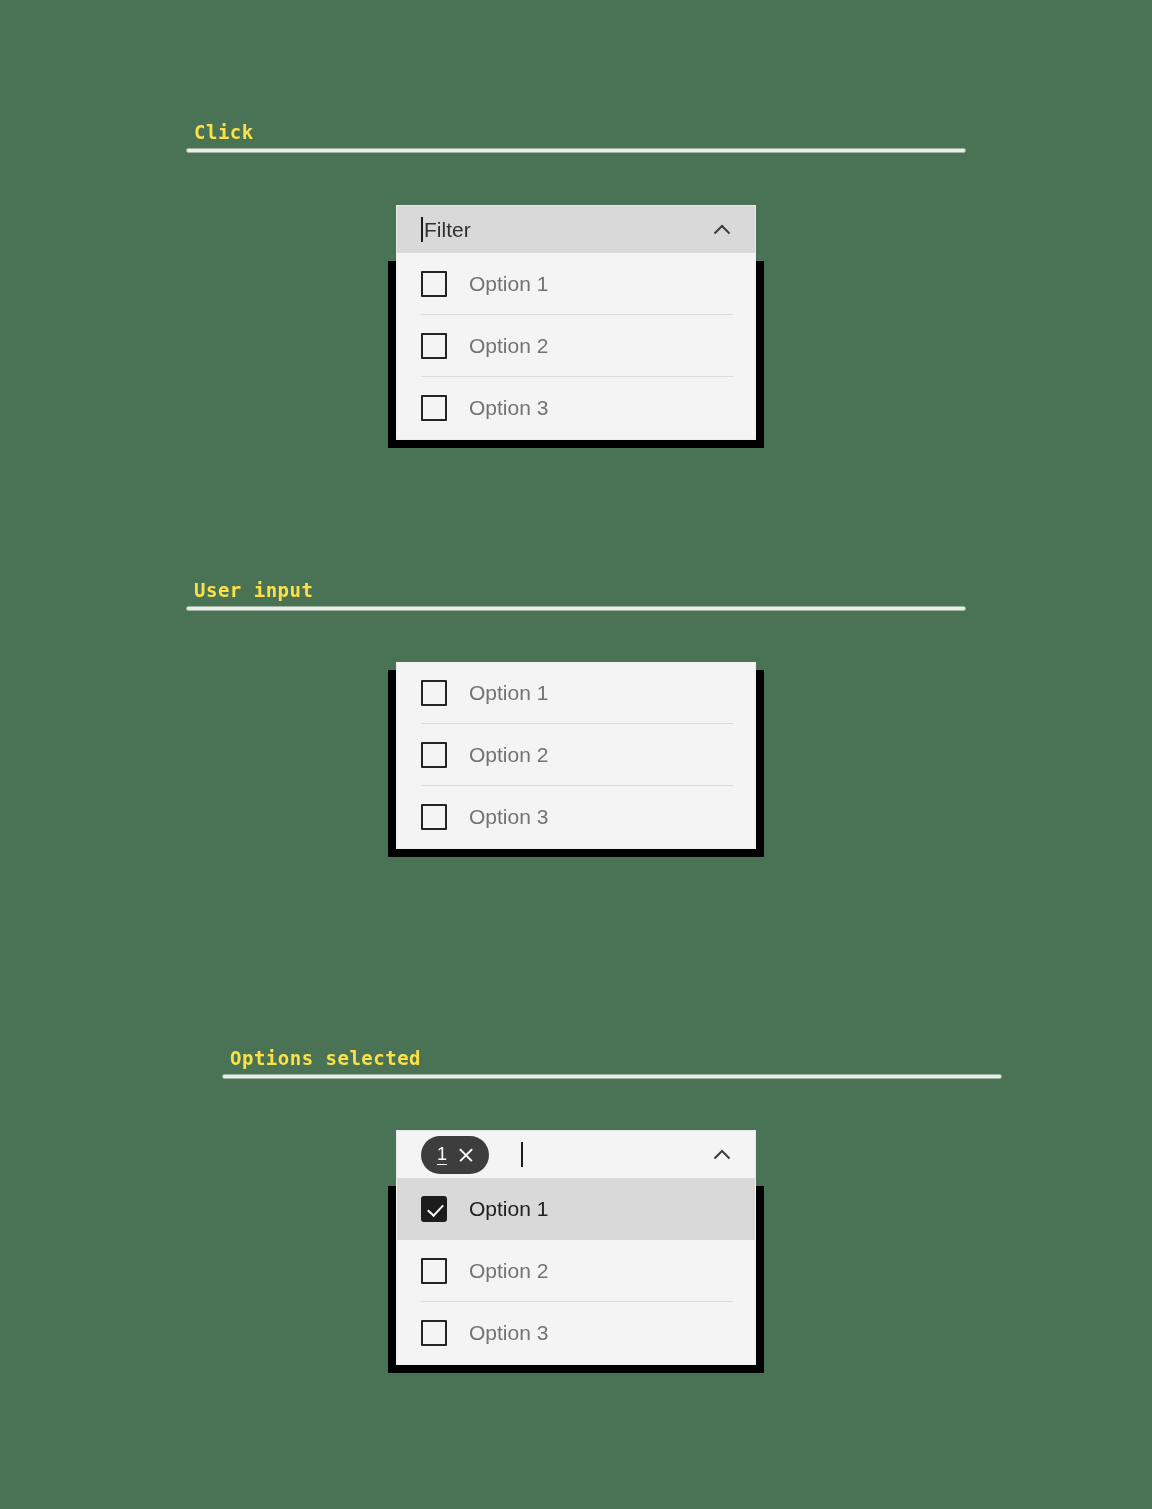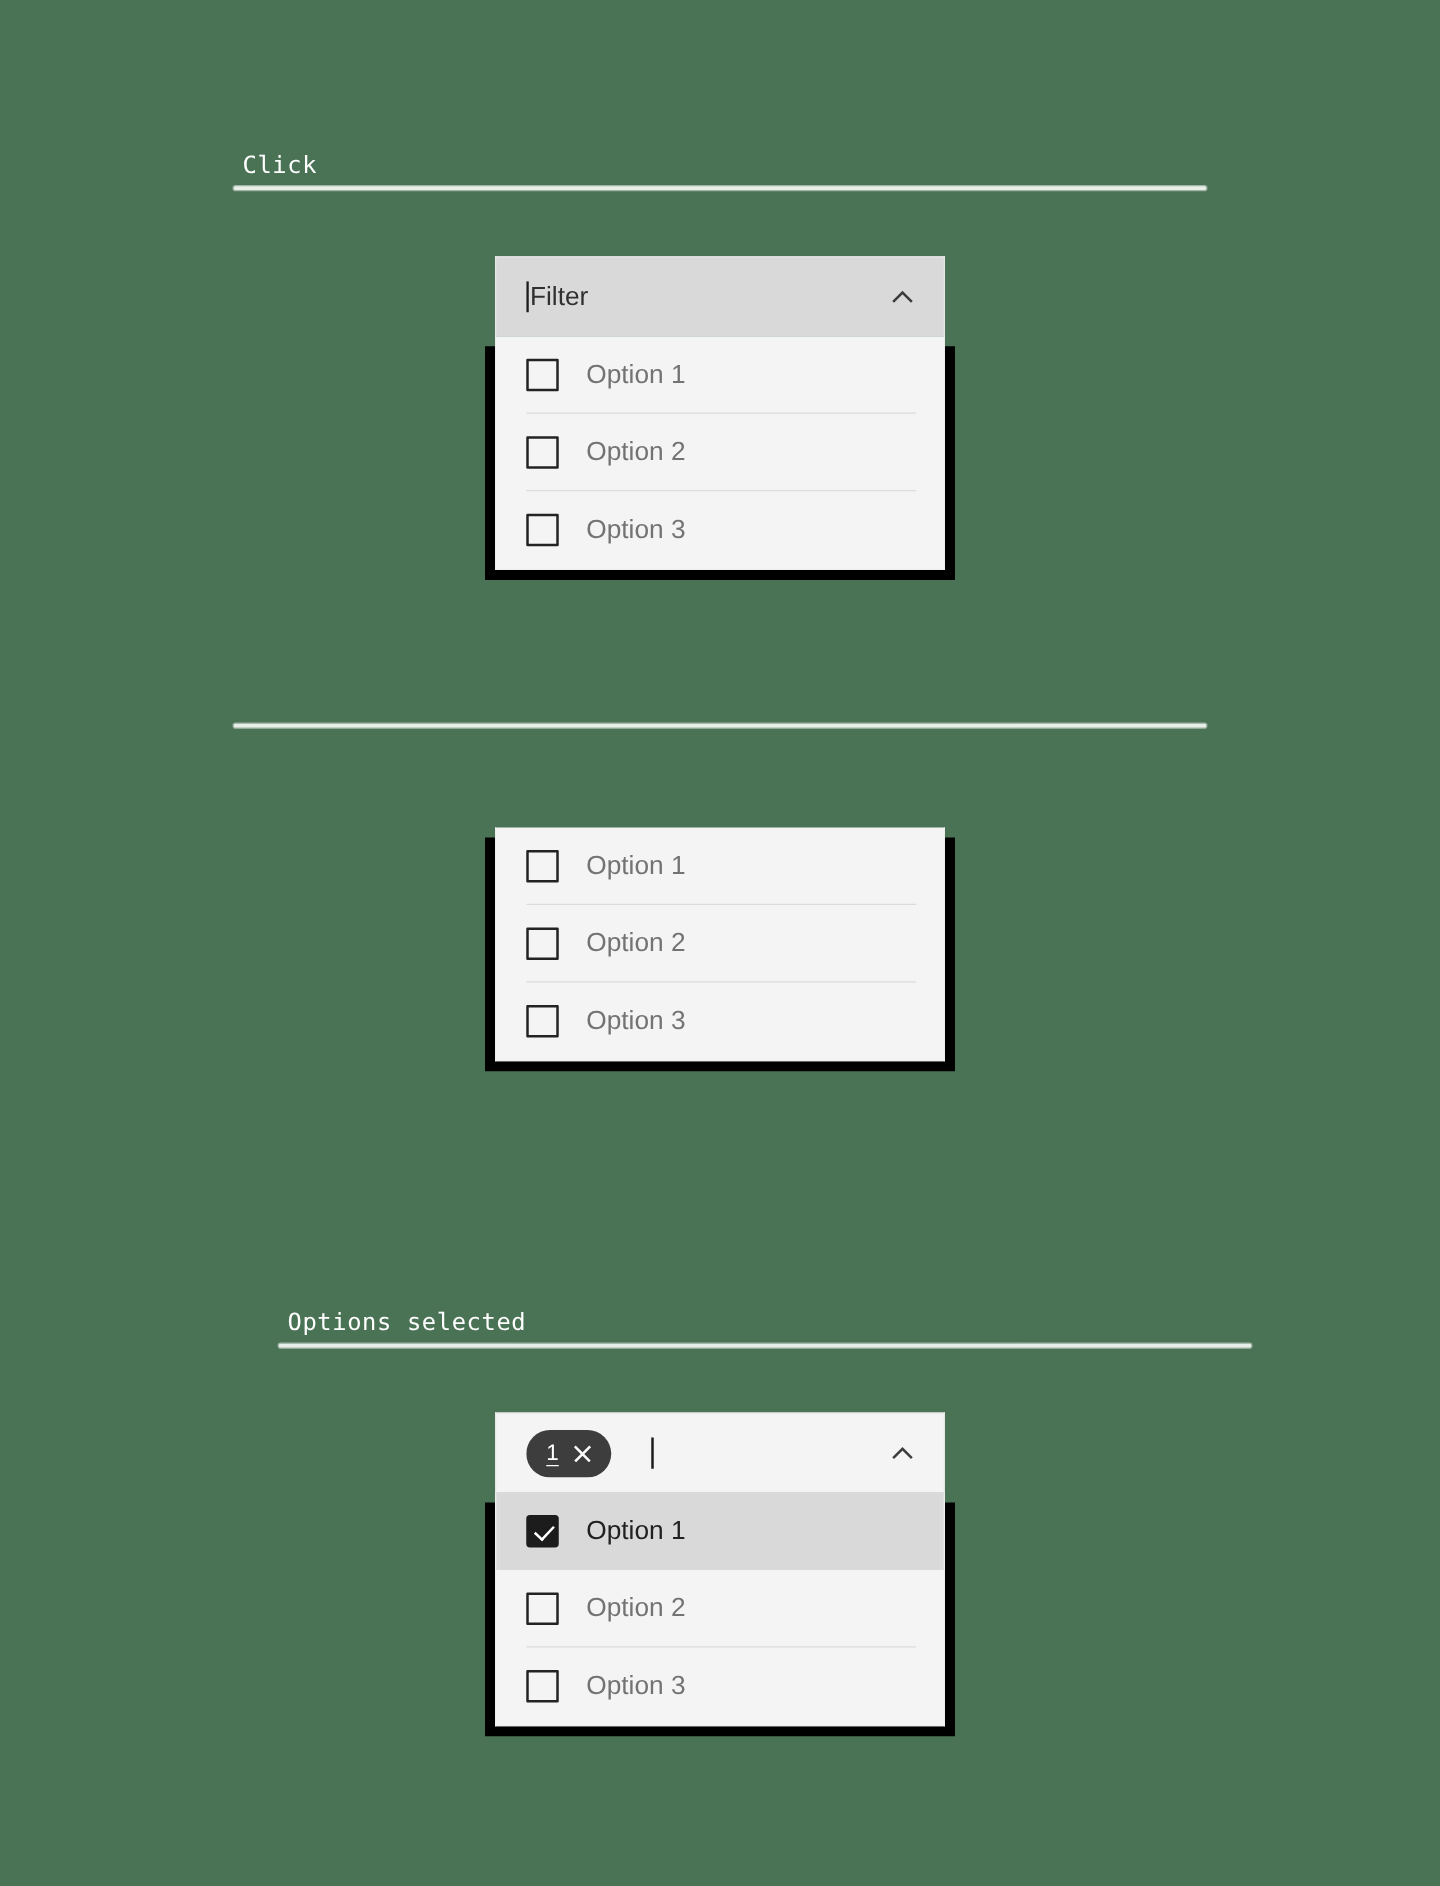--- a/index.html
+++ b/index.html
@@ -16,22 +16,22 @@
   }
 
   .section-head {
     position: absolute;
     left: 186px;
     width: 780px;
   }
   .section-title {
     font-family: "DejaVu Sans Mono", "Liberation Mono", monospace;
     font-size: 19px;
-    font-weight: 400;
-    color: #ffffff;
+    font-weight: 700;
+    color: #fde047;
     letter-spacing: 0.5px;
     line-height: 24px;
     margin: 0;
     padding: 0 0 4px 8px;
     white-space: nowrap;
   }
   .section-rule {
     height: 5px;
     border-top: 1px solid #9fb3a4;
     border-bottom: 1px solid #9fb3a4;
@@ -43,21 +43,21 @@
   }
 
   
   .dropdown {
     position: absolute;
     width: 360px;
   }
   .dd-header {
     position: relative;
     box-sizing: border-box;
-    height: 64px;
+    height: 48px;
     background: #d9d9d9;
     border-top: 1px solid #e8e8e8;
     border-left: 1px solid #e8e8e8;
     border-right: 1px solid #e8e8e8;
     display: flex;
     align-items: center;
     padding: 0 16px 0 24px;
     z-index: 3;
   }
   .dd-header.light {
@@ -257,20 +257,21 @@
             <span class="sep"></span>
           </div>
           <div class="dd-option last">
             <span class="cb"></span>
             <span class="opt-label">Option 3</span>
           </div>
         </div>
       </div>
     </div>
     <div class="section-head" style="top: 578px;">
+      <div class="section-title">User input</div>
       <div class="section-rule"></div>
     </div>
     <div class="dropdown" style="top: 662px; left: 396px;">
       <div class="dd-list-wrap">
         <div class="dd-shadow"></div>
         <div class="dd-list">
           <div class="dd-option">
             <span class="cb"></span>
             <span class="opt-label">Option 1</span>
             <span class="sep"></span>

